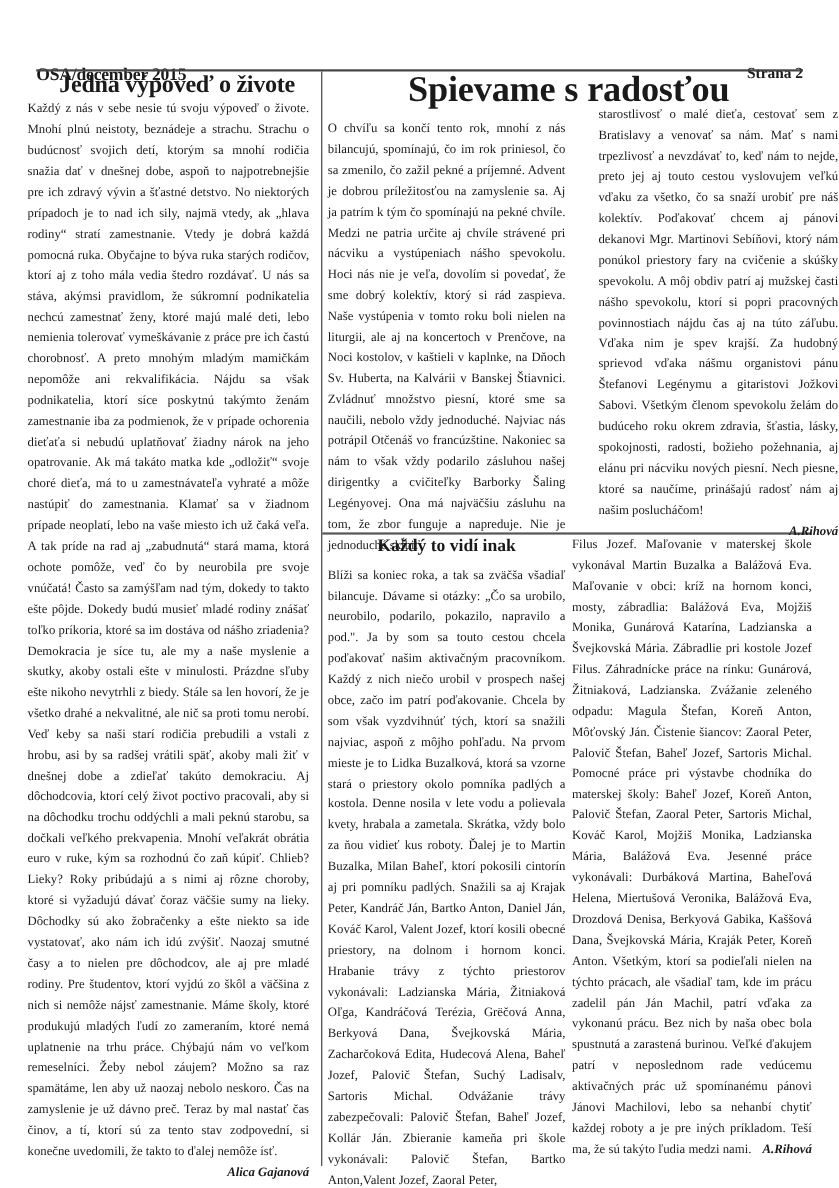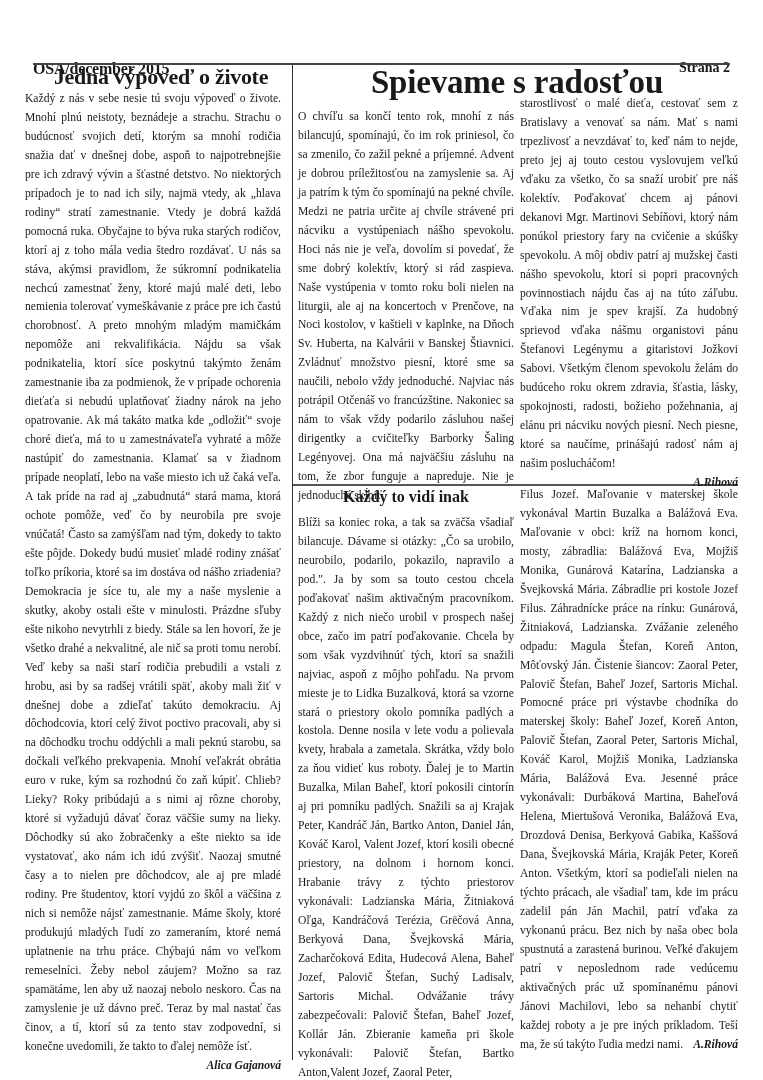--- a/index.html
+++ b/index.html
@@ -17,21 +17,21 @@
   .title { font-family: "Liberation Serif", serif; font-weight: bold; text-align: center; margin: 0; }
   .t1 { position: absolute; left: 33px; top: 64px; width: 256px; font-size: 22px; letter-spacing: -0.3px; }
   .t2 { position: absolute; left: 296px; top: 64px; width: 442px; font-size: 33px; letter-spacing: -0.2px; }
   .t3 { position: absolute; left: 296px; top: 488px; width: 220px; font-size: 16px; }
 
   .col { position: absolute; font-size: 11.6px; line-height: 18.95px; text-align: justify;
          font-family: "Liberation Serif", serif; hyphens: none; }
   .col p { margin: 0; }
   .c1 { left: 25px; top: 90px; width: 256px; }
   .c2 { left: 298px; top: 95px; width: 216px; margin-top: 13px; }
-  .c3 { left: 520px; top: 95px; width: 218px; }
+  .c3 { left: 544px; top: 95px; width: 218px; }
   .c4 { left: 298px; top: 514px; width: 216px; }
   .c5 { left: 520px; top: 486px; width: 218px; }
   .sig { font-style: italic; font-weight: bold; }
   .sig-right { display: block; text-align: right; }
   .sig-inline { float: right; }
 </style>
 </head>
 <body>
 
 <div class="header">

